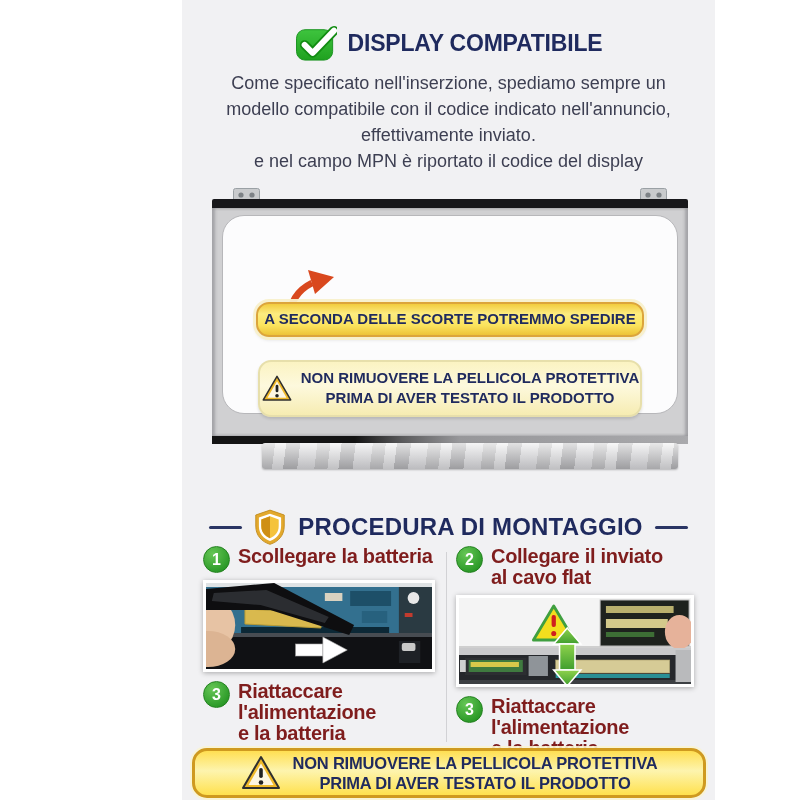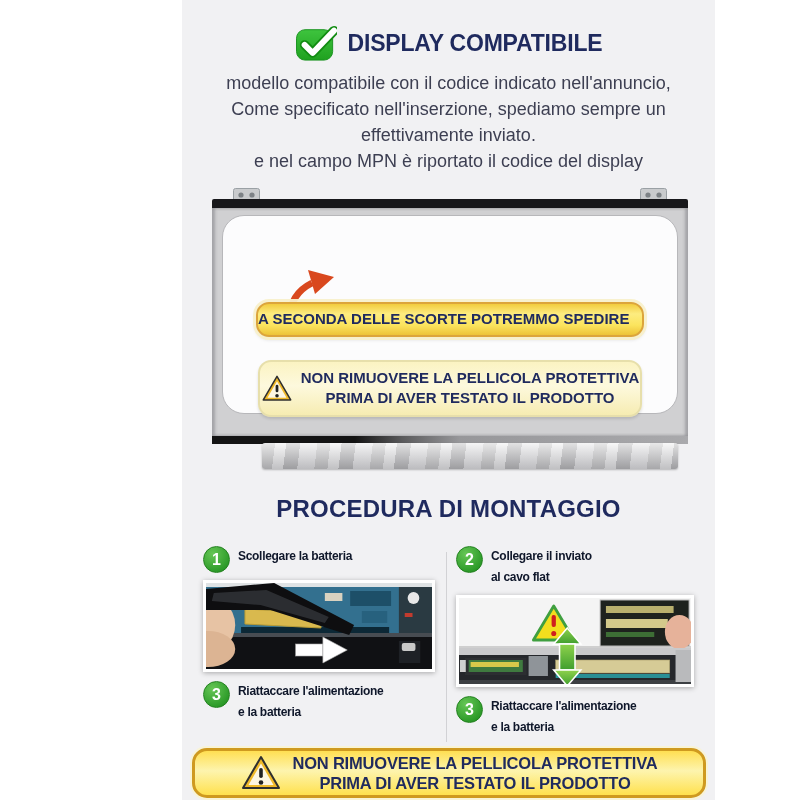--- a/index.html
+++ b/index.html
@@ -24,21 +24,21 @@
   .bracket.left { left:21px; } .bracket.right { right:21px; }
   .top-bar { position:absolute; top:11px; left:0; width:100%; height:9px;
              background:#17171a; border-radius:2px 2px 0 0; }
   .panel-body { position:absolute; top:20px; left:0; width:100%; height:228px;
                 background:#d0d0d2;
                 box-shadow:inset 3px 0 3px rgba(120,120,125,.5), inset -3px 0 3px rgba(120,120,125,.5); }
   .panel-film { position:absolute; top:7px; left:10px; right:10px; bottom:22px;
                 background:#fcfcfd; border:1px solid #b7b7ba; border-radius:22px; }
   .red-arrow { position:absolute; left:72px; top:82px; width:52px; height:62px; }
   .stock-banner { position:absolute; left:44px; top:114px; width:388px;
-                  padding:5px 0 6px; text-align:left; border-radius:13px;
+                  padding:5px 0 6px; text-align:center; border-radius:13px;
                   border:2px solid #dca53b;
                   background:linear-gradient(#f2cc3e,#fdec80 32%,#fbe45e 68%,#edc338);
                   box-shadow:0 0 0 3px rgba(248,240,203,.95), 0 2px 4px rgba(0,0,0,.18);
                   font-size:15px; line-height:20px; font-weight:bold; color:#1f2a5e; }
   .film-banner { position:absolute; left:46px; top:172px; width:384px;
                  padding:6px 0 7px; border-radius:13px;
                  border:2px solid #e7dfab;
                  background:linear-gradient(#fbf3c2,#fdf9dd 45%,#f6ecb2);
                  box-shadow:0 2px 3px rgba(0,0,0,.12);
                  display:flex; align-items:center; justify-content:center; gap:8px;
@@ -46,36 +46,36 @@
   .film-banner .txt { text-align:center; }
   .bottom-edge { position:absolute; top:248px; left:0; width:100%; height:8px;
                  background:linear-gradient(to right,#141414 0%,#141414 30%,#5a5a5c 40%,#97979a 52%,#a9a9ac 100%); }
   .foil { position:absolute; top:255px; left:50px; width:416px; height:26px; border-radius:3px;
           background:
             linear-gradient(to bottom, rgba(255,255,255,.6), rgba(110,110,115,.35)),
             repeating-linear-gradient(97deg,#c6c6c7 0 13px,#ededee 13px 24px,#b6b6b8 24px 38px,#e6e6e8 38px 55px);
           box-shadow:0 1px 2px rgba(0,0,0,.25); }
 
   
-  .proc-head { position:absolute; top:482px; left:0; width:100%; height:42px;
-               display:flex; align-items:center; justify-content:center; gap:12px;flex-direction:column; }
+  .proc-head { position:absolute; top:506px; left:0; width:100%; height:42px;
+               display:flex; align-items:center; justify-content:center; gap:12px; }
   .head-line { width:33px; height:3px; background:#2a3564; border-radius:2px; }
   .proc-title { font-size:24px; font-weight:bold; color:#1f2a5e; letter-spacing:0.2px; }
 
   
   .steps { position:absolute; top:546px; left:21px; width:491px; height:200px; }
   .col { position:absolute; top:0; } 
   .col.left { left:0; width:232px; } .col.right { left:253px; width:238px; }
   .divider { position:absolute; left:243px; top:6px; width:1px; height:190px; background:#d2d2d5; }
   .step-row { display:flex; align-items:flex-start; gap:8px; margin-bottom:7px; }
   .badge { flex:0 0 27px; width:27px; height:27px; border-radius:50%;
            background:radial-gradient(circle at 35% 28%, #66c655, #2d9b29 72%, #1f7f1f);
            border:1px solid #23821f; color:#fff; font-size:16px; font-weight:bold;
            display:flex; align-items:center; justify-content:center; }
-  .step-txt { font-size:12px; line-height:21px; font-weight:bold; color:#0f172a; letter-spacing:-0.3px; }
+  .step-txt { font-size:20px; line-height:21px; font-weight:bold; color:#7f1d1d; letter-spacing:-0.3px; }
   .photo { width:100%; height:92px; border:3px solid #ffffff; background:#fff;
            box-shadow:0 1px 5px rgba(0,0,0,.3); }
   .photo svg { display:block; width:100%; height:100%; }
   .step3 { margin-top:9px; margin-bottom:0; }
 
   
   .footer-banner { position:absolute; top:748px; left:10px; width:514px; height:50px;
                    border-radius:15px; border:3px solid #cf9a1f;
                    background:linear-gradient(#ffdf52,#fdf4ae 45%,#ffe14e);
                    box-shadow:0 0 0 2px rgba(250,244,210,.9);
@@ -98,22 +98,22 @@
           </linearGradient>
         </defs>
         <rect x="1.5" y="6" width="38" height="32" rx="9" fill="url(#gGreen)" stroke="#17911c"></rect>
         <path d="M10 22 L18.5 30.5 L41 7" fill="none" stroke="#128c12" stroke-width="10" stroke-linecap="round" stroke-linejoin="round"></path>
         <path d="M10 22 L18.5 30.5 L41 7" fill="none" stroke="#ffffff" stroke-width="6.2" stroke-linecap="round" stroke-linejoin="round"></path>
       </svg>
       <div class="page-title">DISPLAY COMPATIBILE</div>
     </div>
 
     <div class="intro">
+      <div>Come specificato nell'inserzione, spediamo sempre un</div>
       <div>modello compatibile con il codice indicato nell'annuncio,</div>
-      <div>Come specificato nell'inserzione, spediamo sempre un</div>
       <div>effettivamente inviato.</div>
       <div>e nel campo MPN è riportato il codice del display</div>
     </div>
 
     <div class="panel">
       <svg class="bracket left" viewBox="0 0 27 14">
         <rect x="0.5" y="0.5" width="26" height="13" rx="2" fill="#c9cbcd" stroke="#9aa0a4"></rect>
         <circle cx="8" cy="7" r="2.6" fill="#7d8286"></circle>
           <circle cx="19" cy="7" r="2.6" fill="#7d8286"></circle>
       </svg>

